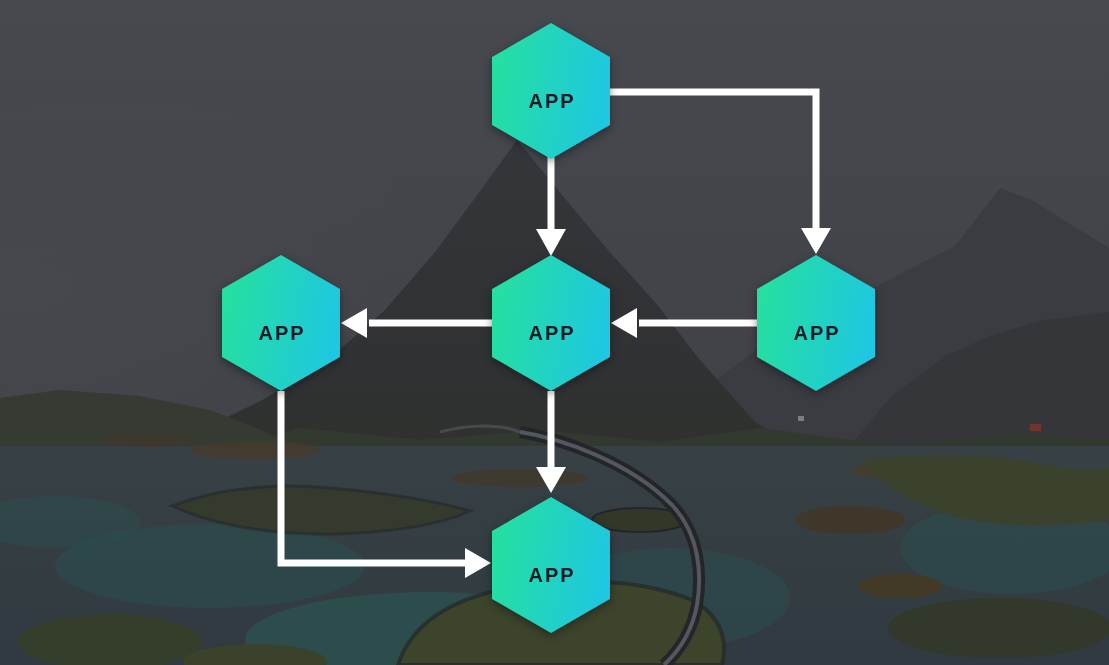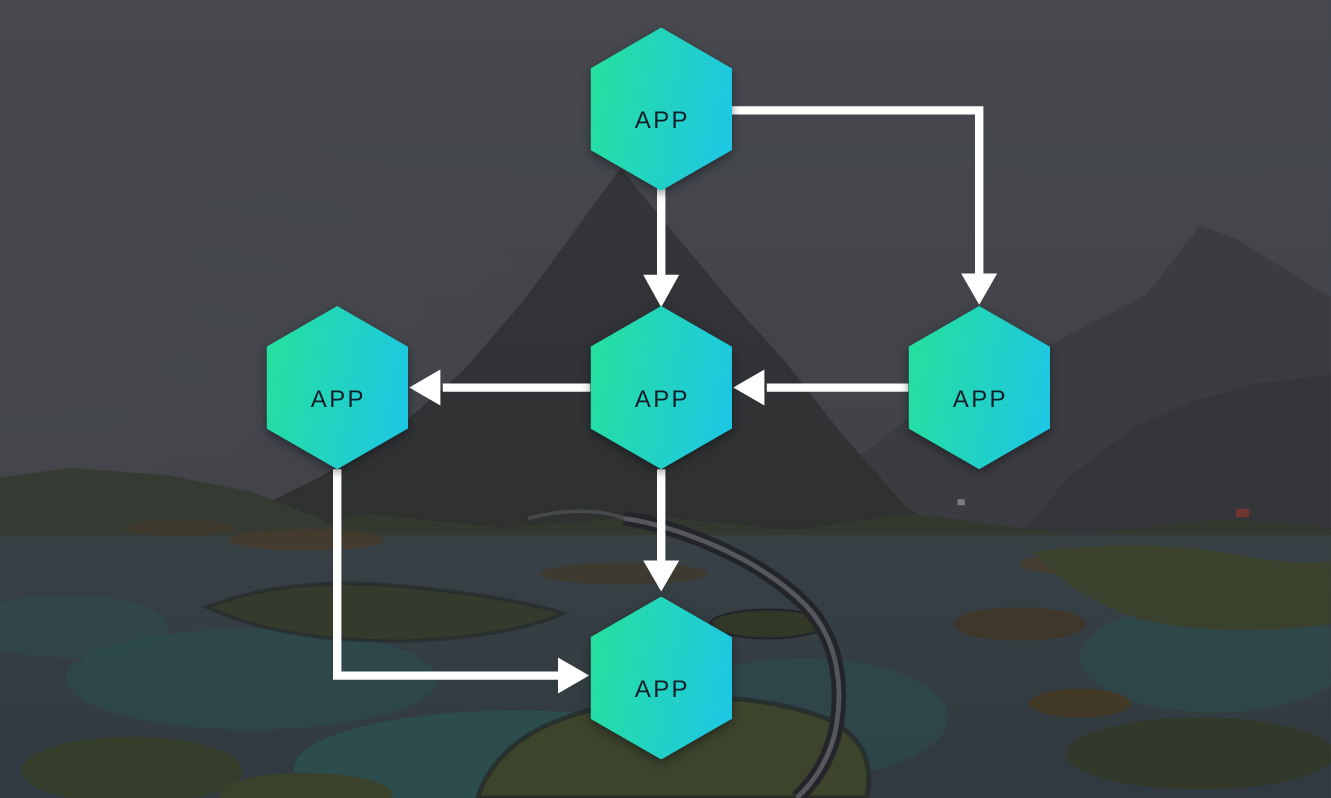--- a/index.html
+++ b/index.html
@@ -33,21 +33,21 @@
     width: 100%;
     height: 100%;
     clip-path: polygon(50% 0%, 100% 25%, 100% 75%, 50% 100%, 0% 75%, 0% 25%);
     background: linear-gradient(100deg, var(--grad-a, #25DFA0) 8%, var(--grad-b, #1EC7E2) 92%);
     display: flex;
     align-items: center;
     justify-content: center;
   }
   .hex-label {
     font-size: 20px;
-    font-weight: 400;
+    font-weight: 700;
     letter-spacing: 2px;
     color: var(--label-color, #131C26);
     transform: translateX(1px); 
     user-select: none;
     margin-top: 20px;
   }
 
   .hex-top    { left: 492px; top: 23px;  }
   .hex-left   { left: 222px; top: 255px; }
   .hex-center { left: 492px; top: 255px; }

